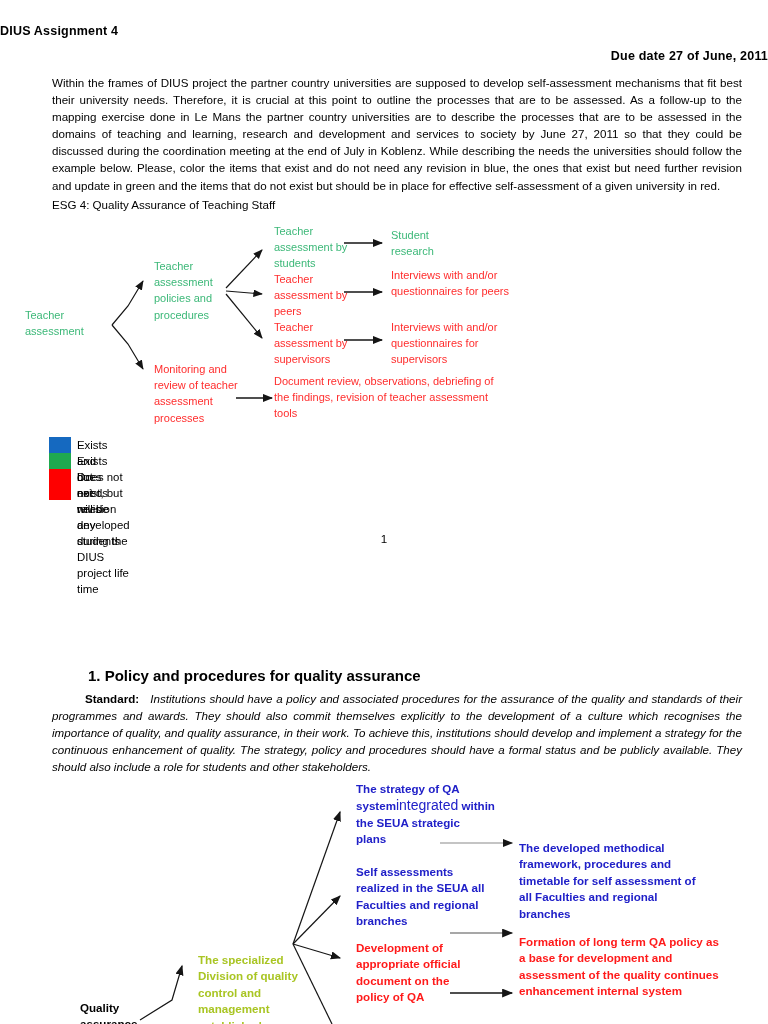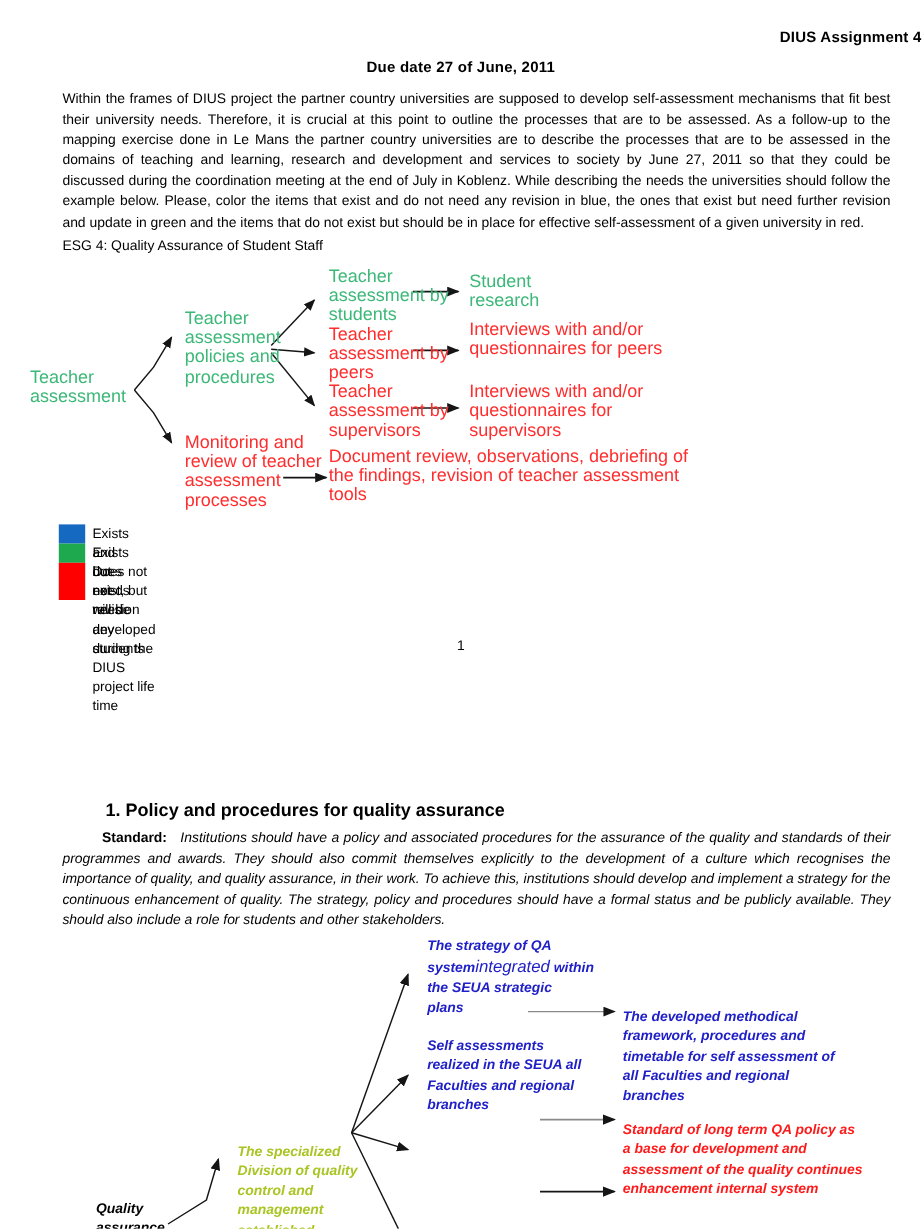--- a/index.html
+++ b/index.html
@@ -19,30 +19,30 @@
     position: absolute;
     left: 0; top: 0;
     width: 768px;
     height: 1024px;
   }
   
   .doc-title {
     position: absolute;
     left: 0; top: 24px;
     width: 768px;
+    text-align: left;
+    font-size: 12.5px;
+    font-weight: bold;
+    letter-spacing: 0.2px;
+  }
+  .doc-subtitle {
+    position: absolute;
+    left: 0; top: 49px;
+    width: 768px;
     text-align: right;
-    font-size: 12.5px;
-    font-weight: bold;
-    letter-spacing: 0.2px;
-  }
-  .doc-subtitle {
-    position: absolute;
-    left: 0; top: 49px;
-    width: 768px;
-    text-align: center;
     font-size: 12.5px;
     font-weight: bold;
     letter-spacing: 0.2px;
   }
   .intro {
     position: absolute;
     left: 52px; top: 74px;
     width: 690px;
     font-size: 11.6px;
     line-height: 17.1px;
@@ -79,31 +79,31 @@
     font-style: normal;
     font-weight: bold;
     padding-left: 33px;
   }
   .standard-block .lead-gap { font-style: normal; }
 
   
   .diagram { position: absolute; left: 0; top: 0; width: 768px; height: 1024px; }
   .dnode {
     position: absolute;
-    font-size: 15px;
+    font-size: 11px;
     line-height: 16.2px;
     white-space: pre-line;
   }
   .g1 { color: #3cb878; }      
   .r1 { color: #ff2d2d; }      
   .blue2 { color: #2020c8; font-weight: bold; }
   .red2  { color: #ff1a1a; font-weight: bold; }
   .lime2 { color: #a9c523; font-weight: bold; }
   .bw2   { color: #000000; font-weight: bold; }
-  .d2 { font-size: 11.6px; line-height: 16.4px; white-space: pre-line; font-style: italic; }
+  .d2 { font-size: 11.6px; line-height: 16.4px; white-space: pre-line; }
   .thin { font-weight: normal; font-size: 14px; }
 
   svg.arrows {
     position: absolute;
     left: 0; top: 0;
     width: 768px; height: 1024px;
     overflow: visible;
     pointer-events: none;
   }
 
@@ -126,21 +126,21 @@
   }
 </style>
 </head>
 <body>
 
 <div class="page">
 
   <div class="doc-title">DIUS Assignment 4</div>
   <div class="doc-subtitle">Due date 27 of June, 2011</div>
   <div class="intro">Within the frames of DIUS project the partner country universities are supposed to develop self-assessment mechanisms that fit best their university needs. Therefore, it is crucial at this point to outline the processes that are to be assessed. As a follow-up to the mapping exercise done in Le Mans the partner country universities are to describe the processes that are to be assessed in the domains of teaching and learning, research and development and services to society by June 27, 2011 so that they could be discussed during the coordination meeting at the end of July in Koblenz. While describing the needs the universities should follow the example below. Please, color the items that exist and do not need any revision in blue, the ones that exist but need further revision and update in green and the items that do not exist but should be in place for effective self-assessment of a given university in red.</div>
-  <div class="esg-heading">ESG 4: Quality Assurance of Student Staff</div>
+  <div class="esg-heading">ESG 4: Quality Assurance of Teaching Staff</div>
 
   <div class="diagram">
     <svg class="arrows" viewBox="0 0 768 1024">
       <defs>
         <marker id="ah" markerWidth="9" markerHeight="9" refX="7.2" refY="3.2" orient="auto">
           <path d="M0,0 L8,3.2 L0,6.4 z" fill="#151515"></path>
         </marker>
       </defs>
 
       <path d="M112,325 L128,306 L143,281" stroke="#151515" stroke-width="1.2" fill="none" marker-end="url(#ah)"></path>
@@ -233,27 +233,31 @@
 
     <div class="dnode d2 blue2" style="left:356px; top:781px; width:150px;"><span>The strategy of QA
 system</span><span class="thin">integrated</span><span> within
 the SEUA strategic
 plans</span></div>
 
     <div class="dnode d2 blue2" style="left:356px; top:864px; width:170px;">Self assessments
 realized in the SEUA all
 Faculties and regional
 branches</div>
+    <div class="dnode d2 red2" style="left:356px; top:940px; width:160px;">Development of
+appropriate official
+document on the
+policy of QA</div>
 
     <div class="dnode d2 blue2" style="left:519px; top:840px; width:230px;">The developed methodical
 framework, procedures and
 timetable for self assessment of
 all Faculties and regional
 branches</div>
-    <div class="dnode d2 red2" style="left:519px; top:934px; width:230px;">Standard of long term QA policy as
+    <div class="dnode d2 red2" style="left:519px; top:934px; width:230px;">Formation of long term QA policy as
 a base for development and
 assessment of the quality continues
 enhancement internal system</div>
 
     <div class="dnode d2 lime2" style="left:198px; top:952px; width:110px;">The specialized
 Division  of quality
  control  and
 management
 established</div>
     <div class="dnode d2 bw2" style="left:80px; top:1000px; width:90px;">Quality

